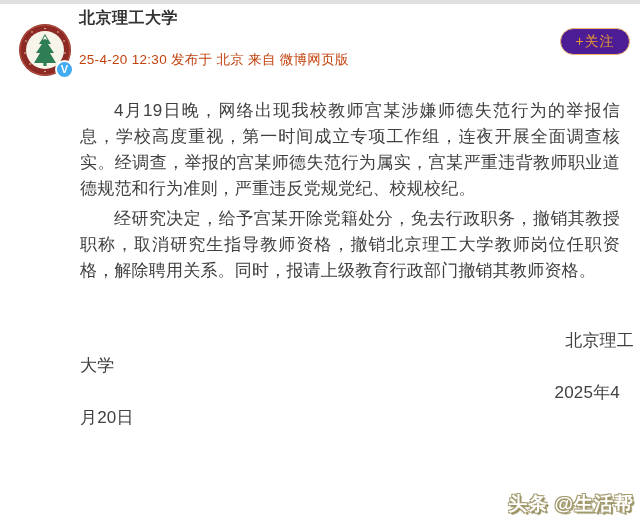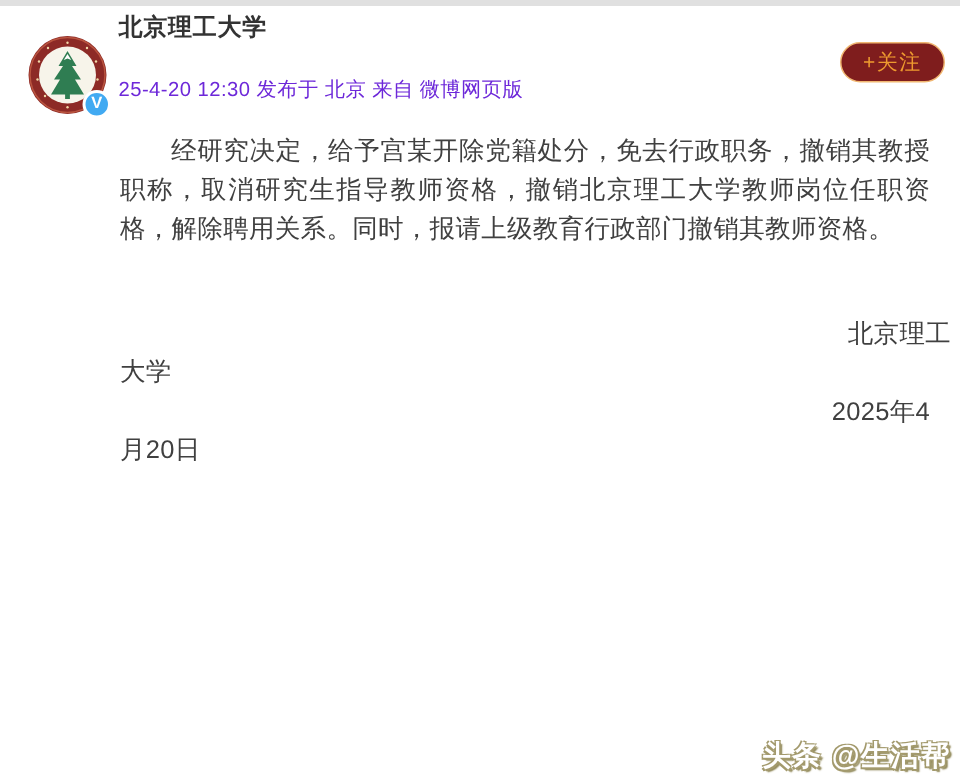--- a/index.html
+++ b/index.html
@@ -29,27 +29,27 @@
     display:flex;align-items:center;justify-content:center;
     line-height:1;
   }
   .account-name{
     position:absolute;left:79px;top:8px;
     font-size:16px;font-weight:bold;color:#333333;
     letter-spacing:0.5px;cursor:pointer;
   }
   .post-meta{
     position:absolute;left:79px;top:51px;
-    font-size:13.5px;color:#6d28d9;letter-spacing:0.3px;
+    font-size:13.5px;color:#c2410c;letter-spacing:0.3px;
   }
   .follow-button{
     position:absolute;right:10px;top:28px;
     width:70px;height:27px;
     border:1px solid #f0b671;border-radius:15px;
-    background:#7f1d1d;color:#ee9a2f;
+    background:#4c1d95;color:#ee9a2f;
     font-size:14px;font-family:inherit;
     display:flex;align-items:center;justify-content:center;
     cursor:pointer;box-sizing:border-box;letter-spacing:1px;
   }
   
   .post-content{
     position:absolute;left:80px;top:84px;width:540px;
     color:#404040;font-size:17px;line-height:26px;
     letter-spacing:0.2px;
   }
@@ -113,20 +113,21 @@
   </div>
 
   <div class="account-name">北京理工大学</div>
 
   <div class="post-meta">25-4-20 12:30 发布于 北京 来自 微博网页版</div>
 
   <button class="follow-button">+关注</button>
 
   <div class="post-content">
 
+    <p class="post-paragraph first">4月19日晚，网络出现我校教师宫某涉嫌师德失范行为的举报信息，学校高度重视，第一时间成立专项工作组，连夜开展全面调查核实。经调查，举报的宫某师德失范行为属实，宫某严重违背教师职业道德规范和行为准则，严重违反党规党纪、校规校纪。</p>
 
     <p class="post-paragraph">经研究决定，给予宫某开除党籍处分，免去行政职务，撤销其教授职称，取消研究生指导教师资格，撤销北京理工大学教师岗位任职资格，解除聘用关系。同时，报请上级教育行政部门撤销其教师资格。</p>
 
 
     <div class="signature-block">
       <div class="sig-right r1">北京理工</div>
       <div class="sig-left l1">大学</div>
       <div class="sig-right r2">2025年4</div>
       <div class="sig-left l2">月20日</div>
     </div>

